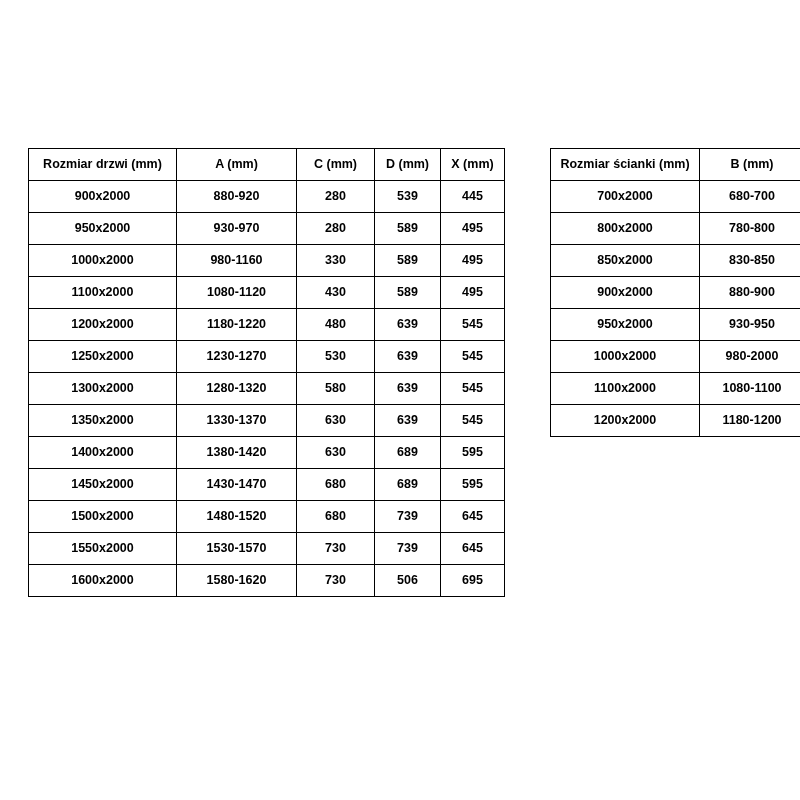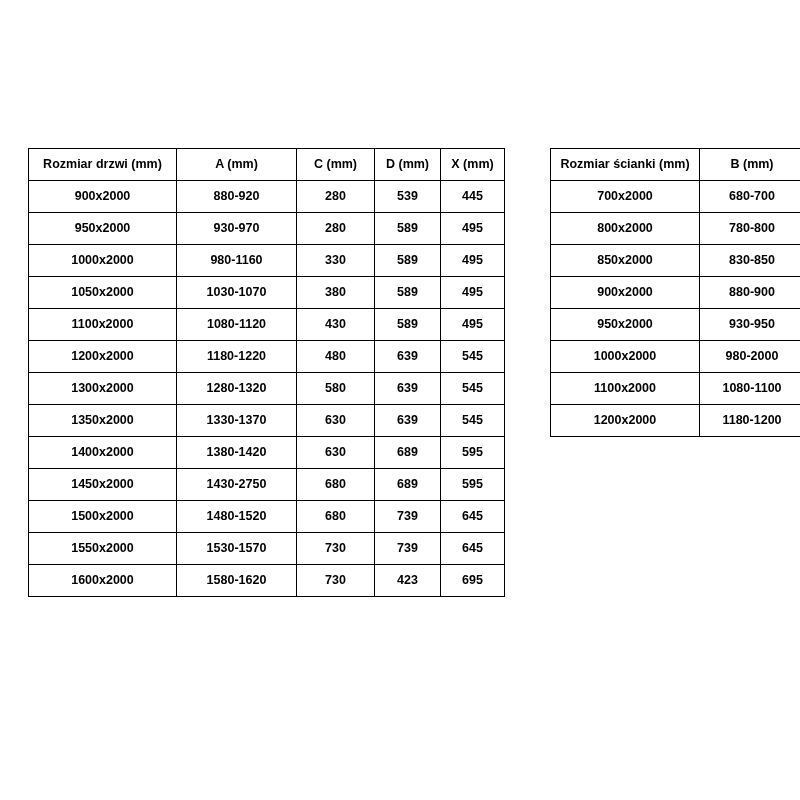--- a/index.html
+++ b/index.html
@@ -103,41 +103,41 @@
           <td>495</td>
         </tr>
         <tr>
           <td>1000x2000</td>
           <td>980-1160</td>
           <td>330</td>
           <td>589</td>
           <td>495</td>
         </tr>
         <tr>
-          <td>1050x2000</td>
-          <td>1030-1070</td>
-          <td>380</td>
-          <td>589</td>
-          <td>495</td>
-        </tr>
-        <tr>
           <td>1100x2000</td>
           <td>1080-1120</td>
           <td>430</td>
           <td>589</td>
           <td>495</td>
         </tr>
         <tr>
           <td>1200x2000</td>
           <td>1180-1220</td>
           <td>480</td>
           <td>639</td>
           <td>545</td>
         </tr>
         <tr>
+          <td>1250x2000</td>
+          <td>1230-1270</td>
+          <td>530</td>
+          <td>639</td>
+          <td>545</td>
+        </tr>
+        <tr>
           <td>1300x2000</td>
           <td>1280-1320</td>
           <td>580</td>
           <td>639</td>
           <td>545</td>
         </tr>
         <tr>
           <td>1350x2000</td>
           <td>1330-1370</td>
           <td>630</td>
@@ -146,21 +146,21 @@
         </tr>
         <tr>
           <td>1400x2000</td>
           <td>1380-1420</td>
           <td>630</td>
           <td>689</td>
           <td>595</td>
         </tr>
         <tr>
           <td>1450x2000</td>
-          <td>1430-2750</td>
+          <td>1430-1470</td>
           <td>680</td>
           <td>689</td>
           <td>595</td>
         </tr>
         <tr>
           <td>1500x2000</td>
           <td>1480-1520</td>
           <td>680</td>
           <td>739</td>
           <td>645</td>
@@ -169,21 +169,21 @@
           <td>1550x2000</td>
           <td>1530-1570</td>
           <td>730</td>
           <td>739</td>
           <td>645</td>
         </tr>
         <tr>
           <td>1600x2000</td>
           <td>1580-1620</td>
           <td>730</td>
-          <td>423</td>
+          <td>506</td>
           <td>695</td>
         </tr>
       </tbody>
   </table>
 
   <table class="spec" id="wall-table">
     <colgroup>
       <col class="c-size">
         <col class="c-b">
     </colgroup>

